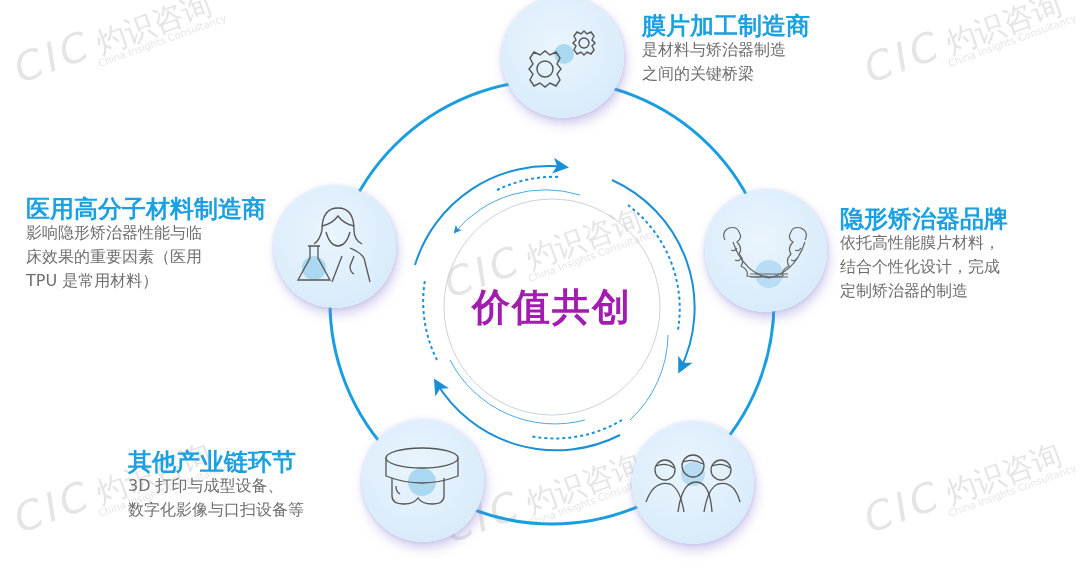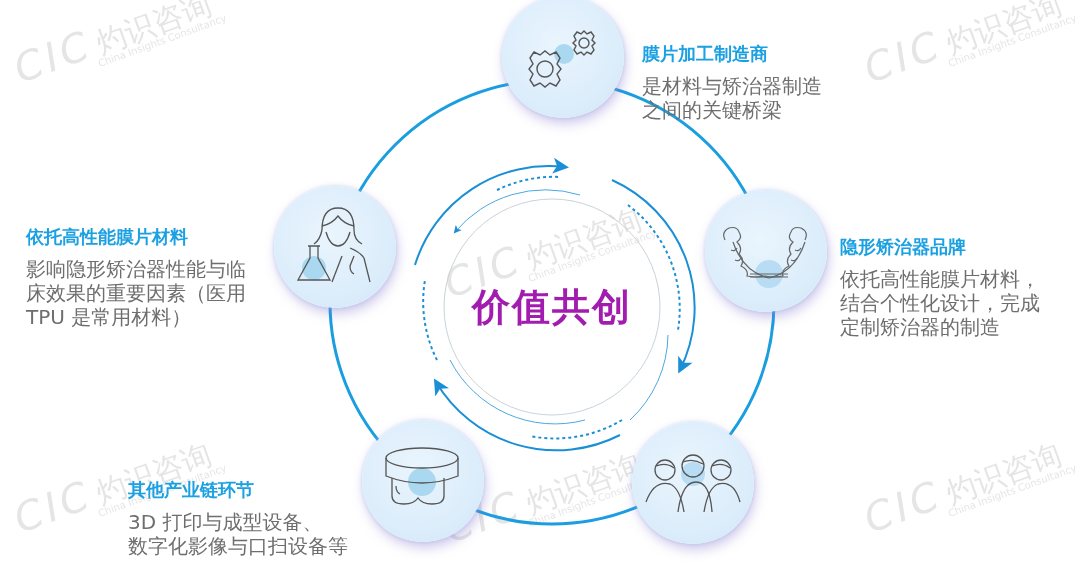--- a/index.html
+++ b/index.html
@@ -11,24 +11,24 @@
   .stage { position: absolute; left: 0; top: 0; width: 1080px; height: 583px; }
   svg.rings { position: absolute; left: 0; top: 0; }
   .node {
     position: absolute; width: 122px; height: 122px; border-radius: 50%;
     background: radial-gradient(circle at 45% 40%, #eaf5fd 0%, #dcedfb 60%, #d3e6f8 100%);
     box-shadow: 2px 6px 12px rgba(120, 110, 200, 0.35), 0 0 4px rgba(180, 200, 240, 0.6);
   }
   .node svg { position: absolute; left: 0; top: 0; }
   .label { position: absolute; }
   .label .title {
-    color: #1ba0e2; font-weight: bold; font-size: 18px; line-height: 24px; white-space: nowrap; margin-top: 28px;
+    color: #1ba0e2; font-weight: bold; font-size: 24px; line-height: 24px; white-space: nowrap;
   }
   .label .desc {
-    color: #6e6e6e; font-size: 20px; line-height: 24px; margin-top: 8px; white-space: pre-line;
+    color: #6e6e6e; font-size: 16px; line-height: 24px; margin-top: 0; white-space: pre-line;
   }
   .center-title {
     position: absolute; left: 452px; top: 282px; width: 200px; text-align: center;
     color: #a21caf; font-weight: bold; font-size: 38px; letter-spacing: 2px;
   }
   .wm { position: absolute; color: rgba(180,180,180,0.35); transform: rotate(-20deg); white-space: nowrap; pointer-events: none; }
   .wm .cic { font-family: "DejaVu Sans", sans-serif; font-size: 40px; font-style: italic; letter-spacing: 4px; }
   .wm .cn { font-family: "DejaVu Serif", serif; font-size: 30px; margin-left: 6px; }
   .wm .en { display: block; font-size: 10px; margin-left: 80px; margin-top: -8px; }
 </style>
@@ -167,19 +167,19 @@
         <path d="M52 46 q4 14 12 14 q8 0 12 -14"></path>
         <path d="M48 44 q-2 10 -8 14"></path>
         <path d="M76 62 q10 4 14 10 l6 24"></path>
         <path d="M68 70 l-10 26"></path>
         <path d="M80 70 l-4 10 q0 6 4 8"></path>
         <path d="M34 60 l12 0 M36 60 l0 12 l-12 22 l32 0 l-12 -22 l0 -12"></path>
       </g>
     </svg>
   </div>
   <div class="label" style="left:26px; top:197px;">
-    <div class="title">依托高性能膜片材料</div>
+    <div class="title">医用高分子材料制造商</div>
     <div class="desc">影响隐形矫治器性能与临
 床效果的重要因素（医用
 TPU 是常用材料）</div>
   </div>
 
 </div>
 
 </body></html>

